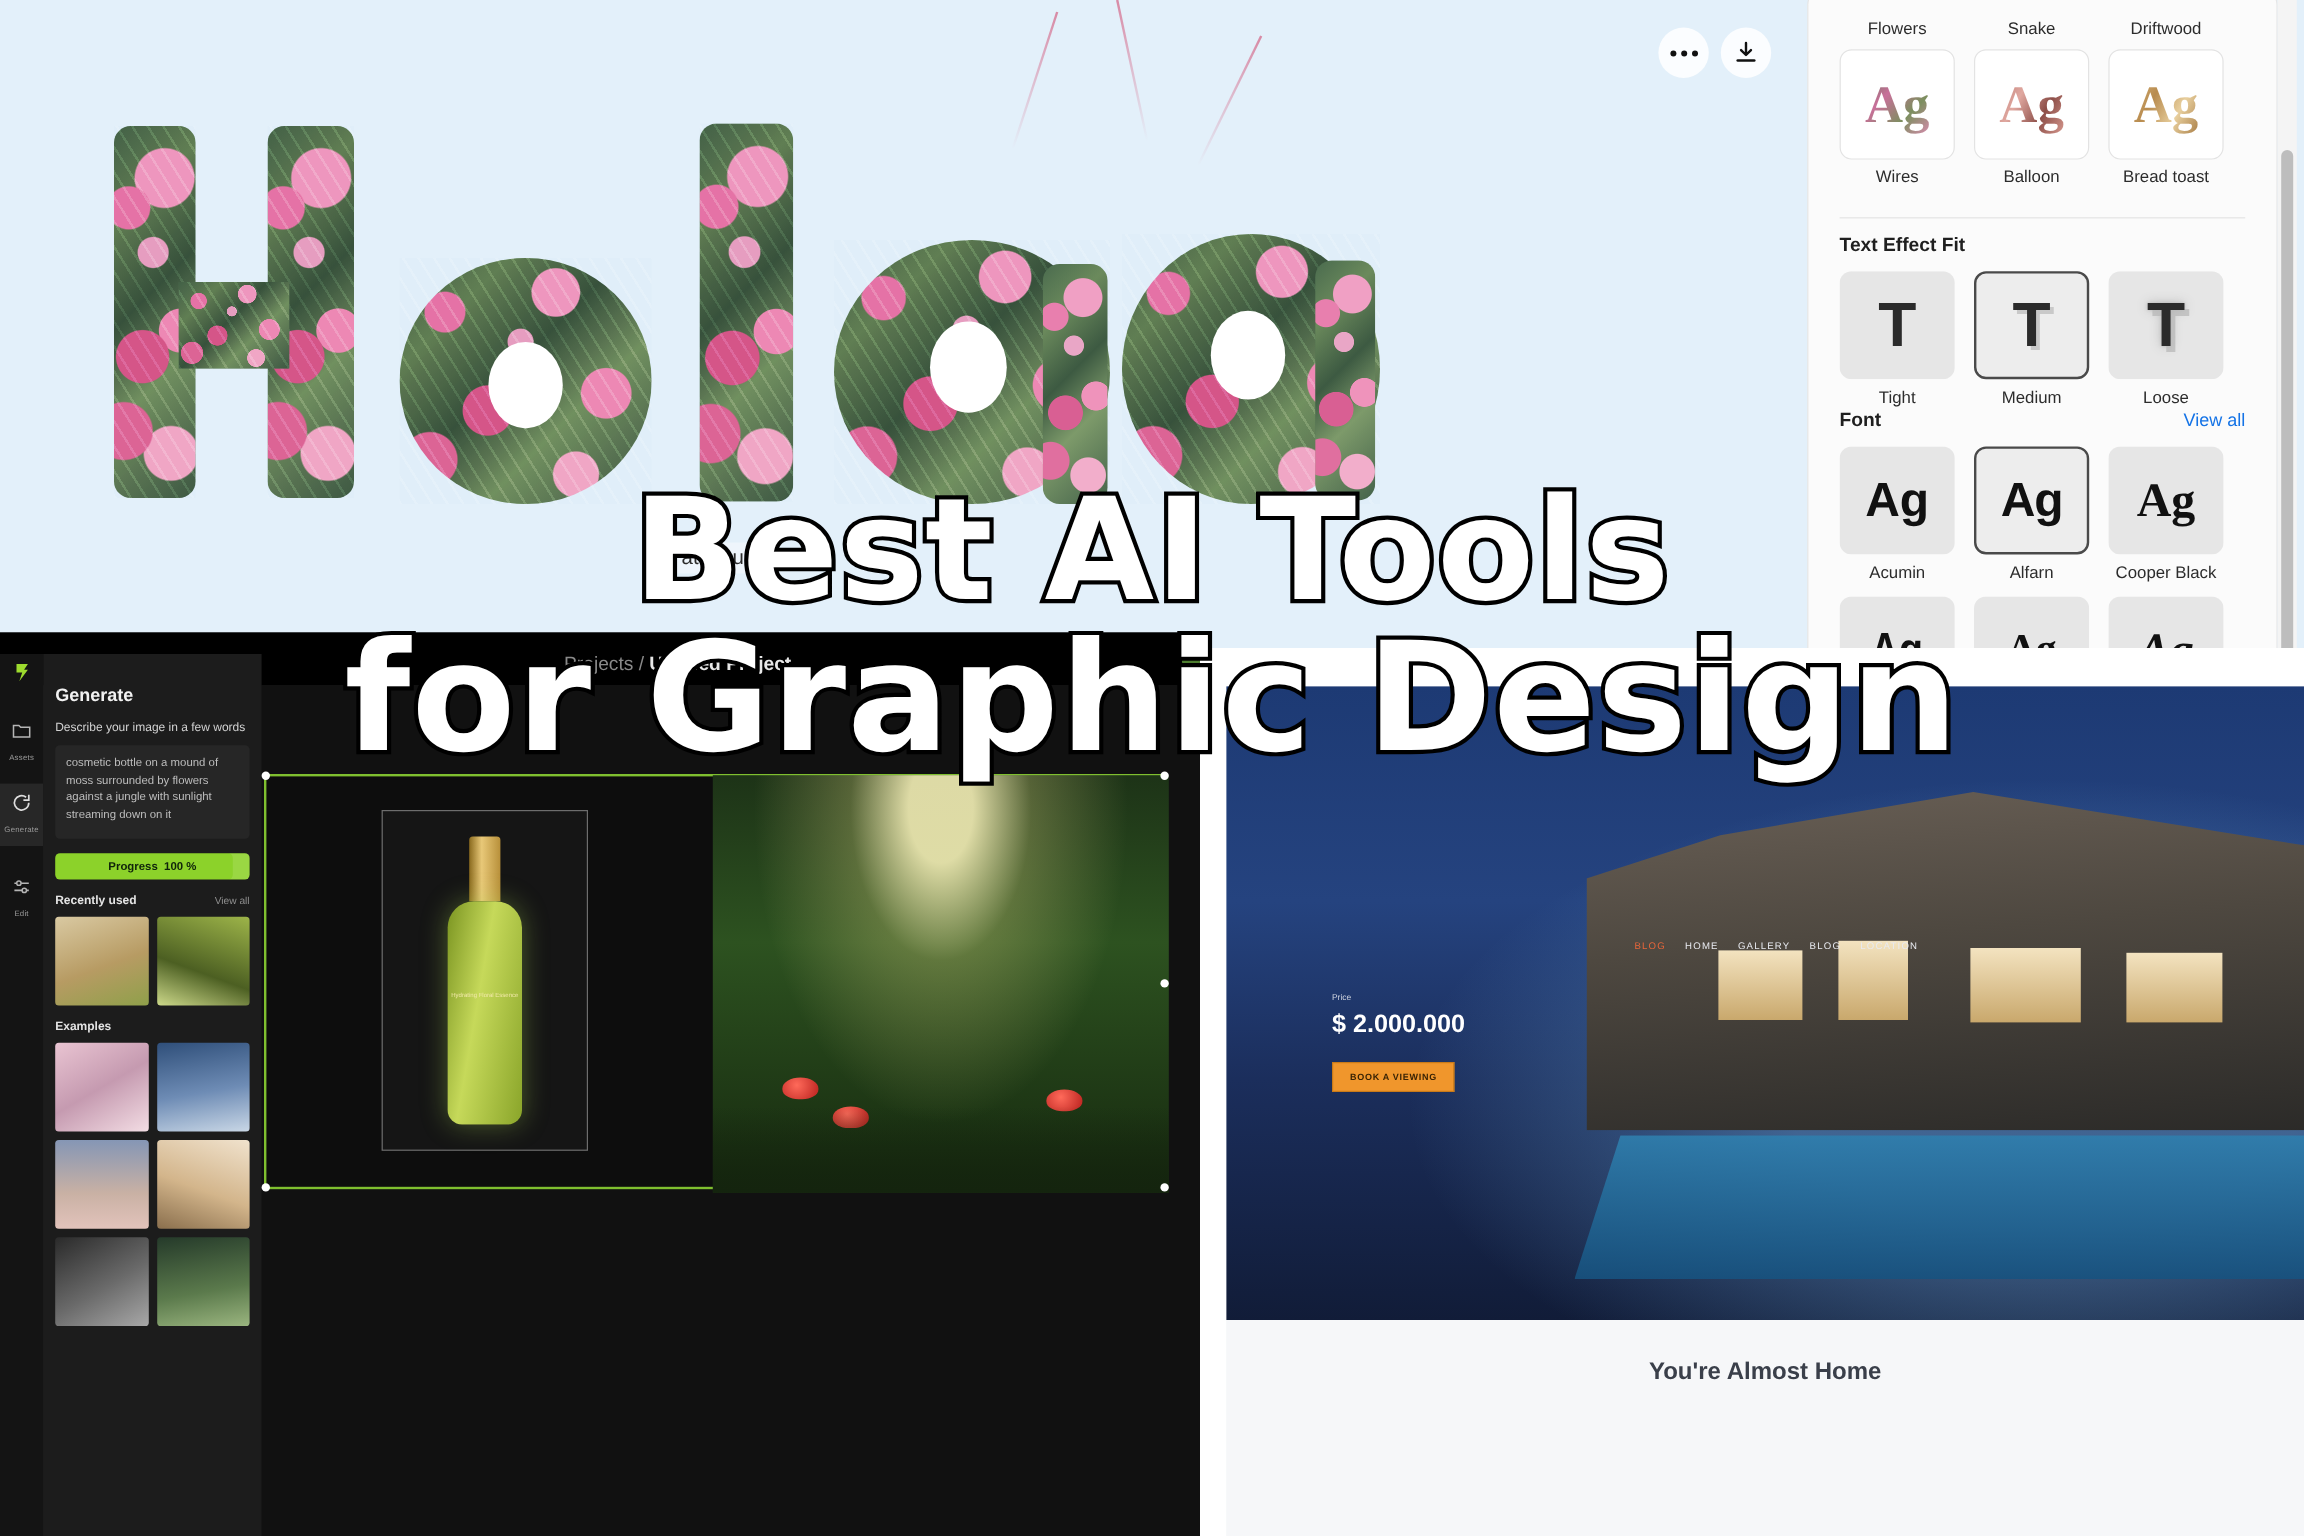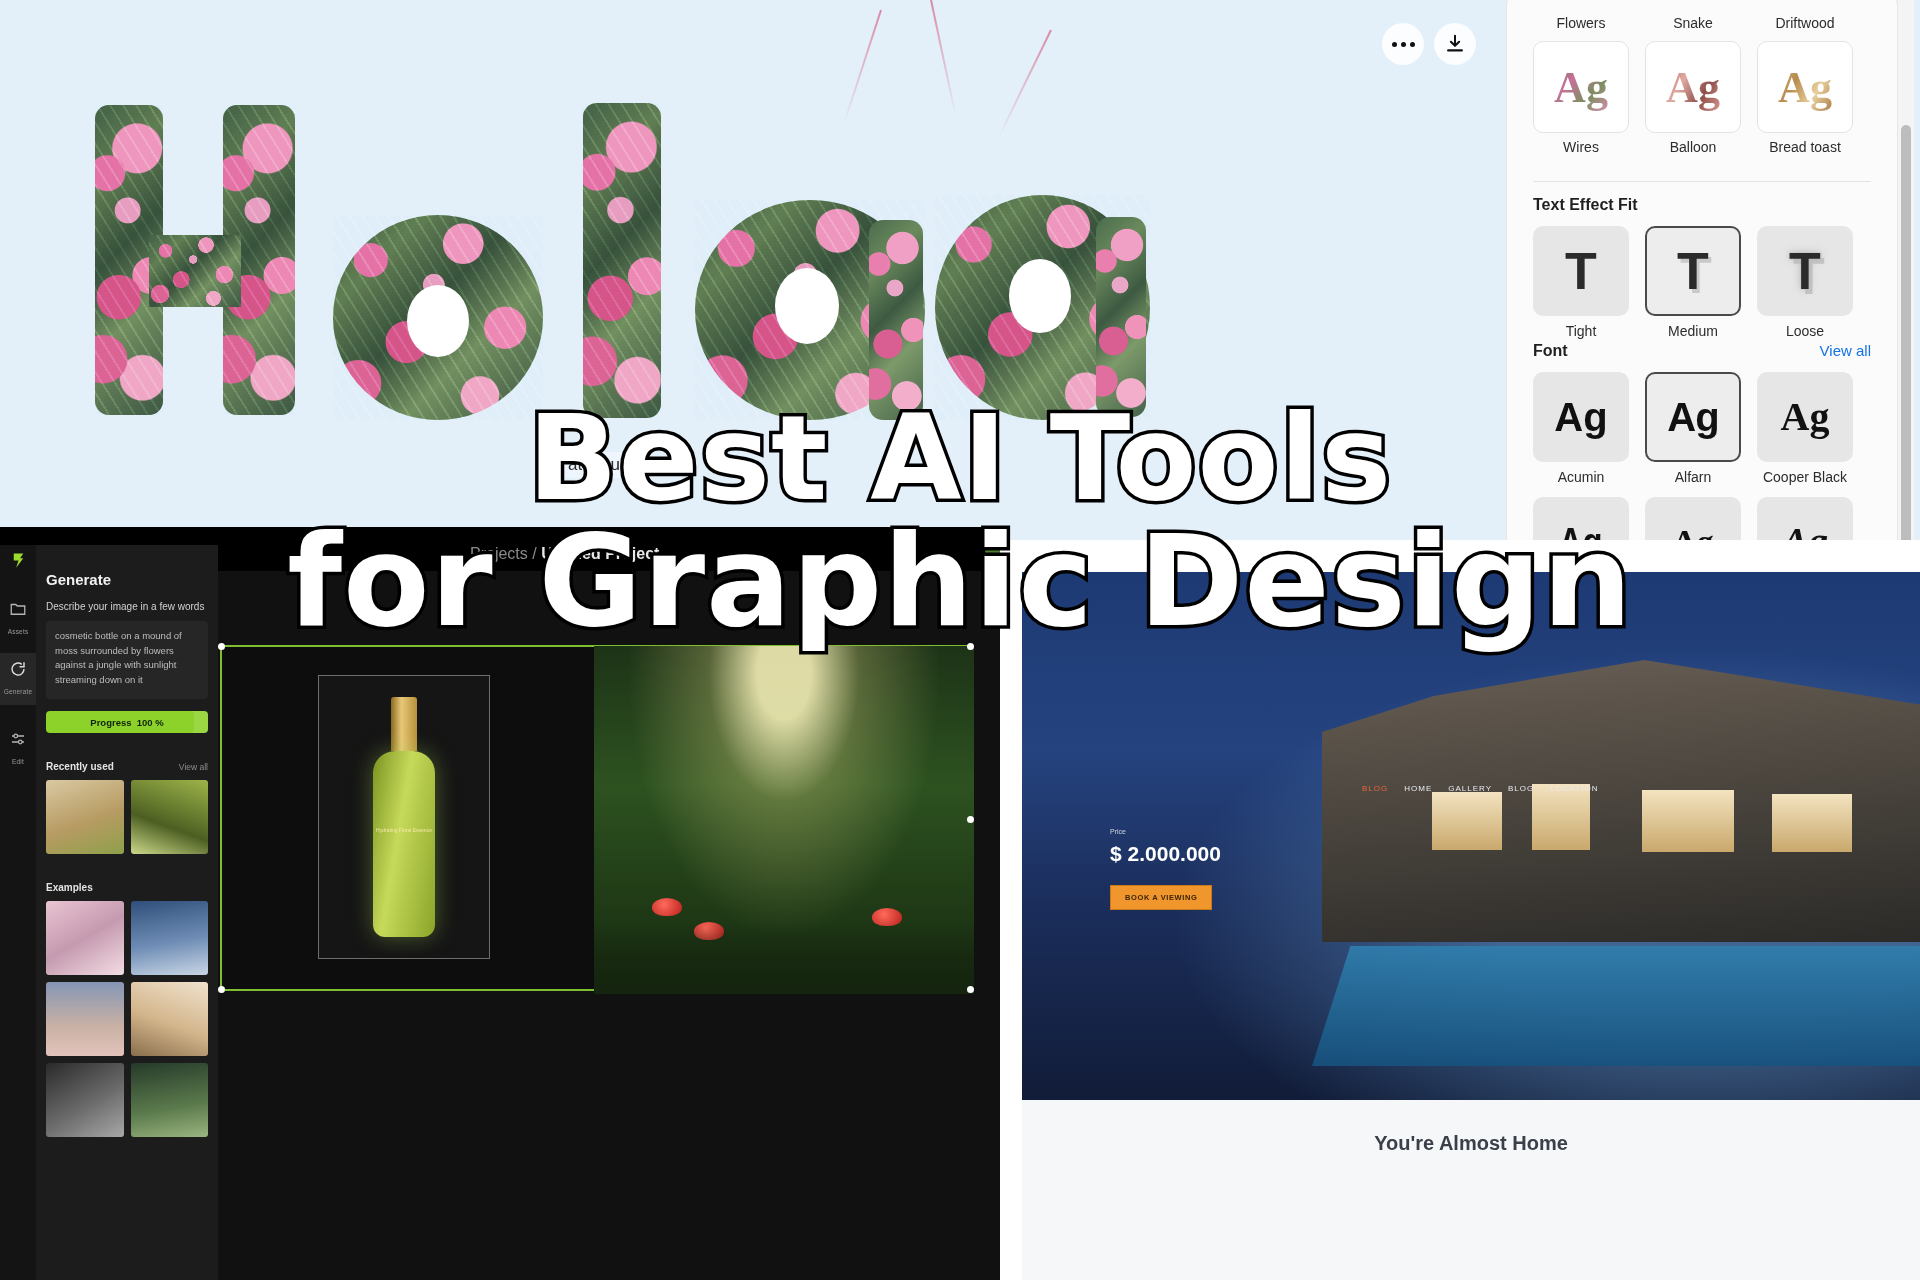--- a/index.html
+++ b/index.html
@@ -158,21 +158,21 @@
   #gen-prompt {
     margin-top:9px; background:#262626; border-radius:4px; padding:8px 9px;
     font-size:9.5px; line-height:1.55; color:#bdbdbd; height:78px; overflow:hidden; cursor:text;
   }
   #gen-progress {
     margin-top:12px; height:22px; border-radius:4px; background:#8cd22a;
     display:flex; align-items:center; justify-content:center;
     font-size:9.5px; font-weight:bold; color:#10240b; cursor:pointer;
     box-shadow: inset -14px 0 0 rgba(255,255,255,.12);
   }
-  .mini-head { display:flex; justify-content:space-between; align-items:baseline; margin-top:28px;text-align:center; }
+  .mini-head { display:flex; justify-content:space-between; align-items:baseline; margin-top:12px;text-align:center; }
   .mini-title { font-size:10px; color:#e4e4e4; font-weight:bold; }
   .mini-link { font-size:8.5px; color:#8f8f8f; cursor:pointer; }
   .thumbgrid { display:grid; grid-template-columns:1fr 1fr; gap:7px; margin-top:8px; }
   .thumb { height:74px; border-radius:3px; cursor:pointer; background-size:cover; }
   .t1 { background:linear-gradient(160deg,#d9c9a2,#b79b63 55%,#8fa04a); }
   .t2 { background:linear-gradient(200deg,#9db449,#4c5f22 60%,#cdd98a); }
   .t3 { background:linear-gradient(150deg,#e9c4d2,#c59ab0 50%,#f3dde4); }
   .t4 { background:linear-gradient(170deg,#2f4f7a,#6e8cb5 55%,#c9d7e6); }
   .t5 { background:linear-gradient(180deg,#8596b5,#c9b1a4 60%,#e2c3bb); }
   .t6 { background:linear-gradient(200deg,#f0e2cd,#d3b58b 55%,#8a6f4d); }

